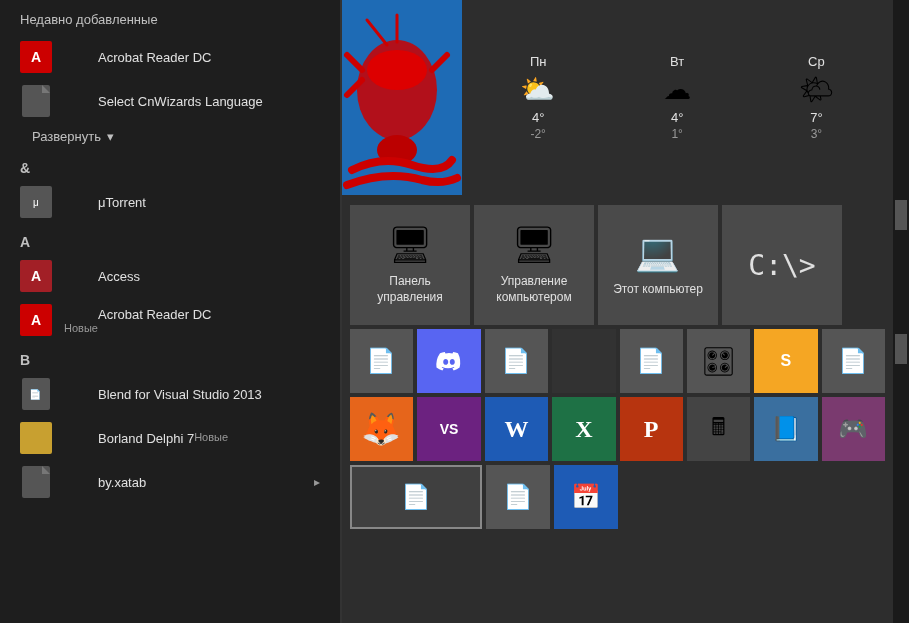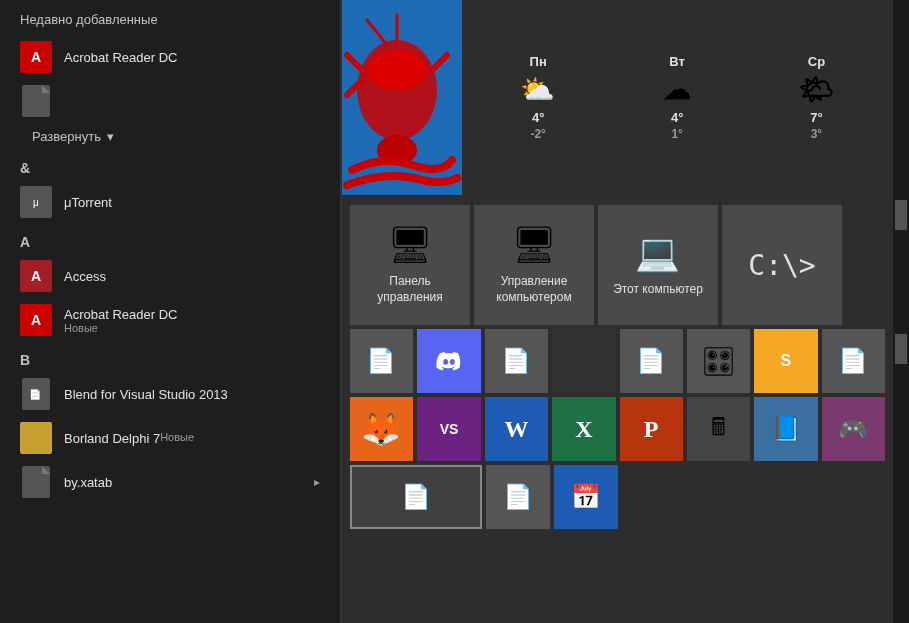--- a/index.html
+++ b/index.html
@@ -42,20 +42,21 @@
       height: 32px;
       display: flex;
       align-items: center;
       justify-content: center;
       flex-shrink: 0;
     }
 
     .app-name {
       color: #e0e0e0;
       font-size: 13px;
+      margin-left: 34px;
     }
 
     .app-badge {
       color: #999;
       font-size: 11px;
     }
 
     .section-letter {
       color: #c0c0c0;
       font-size: 14px;
@@ -190,21 +191,20 @@
       justify-content: space-around;
       padding: 20px 10px;
       gap: 10px;
     }
 
     .weather-day {
       display: flex;
       flex-direction: column;
       align-items: center;
       gap: 4px;
-      font-weight: bold;
     }
 
     .weather-day-name {
       color: #e0e0e0;
       font-size: 13px;
     }
 
     .weather-icon {
       font-size: 28px;
     }
@@ -343,20 +343,21 @@
   <div class="app-item">
     <div class="app-icon">
       <div class="icon-acrobat">A</div>
     </div>
     <span class="app-name">Acrobat Reader DC</span>
   </div>
   <div class="app-item">
     <div class="app-icon">
       <div class="icon-generic"></div>
     </div>
+    <span class="app-name">Select CnWizards Language</span>
   </div>
 
   <div class="expand-row">
     <span>Развернуть</span>
     <span>▾</span>
   </div>
 
   <div class="section-letter">&amp;</div>
   <div class="app-item">
     <div class="app-icon">

